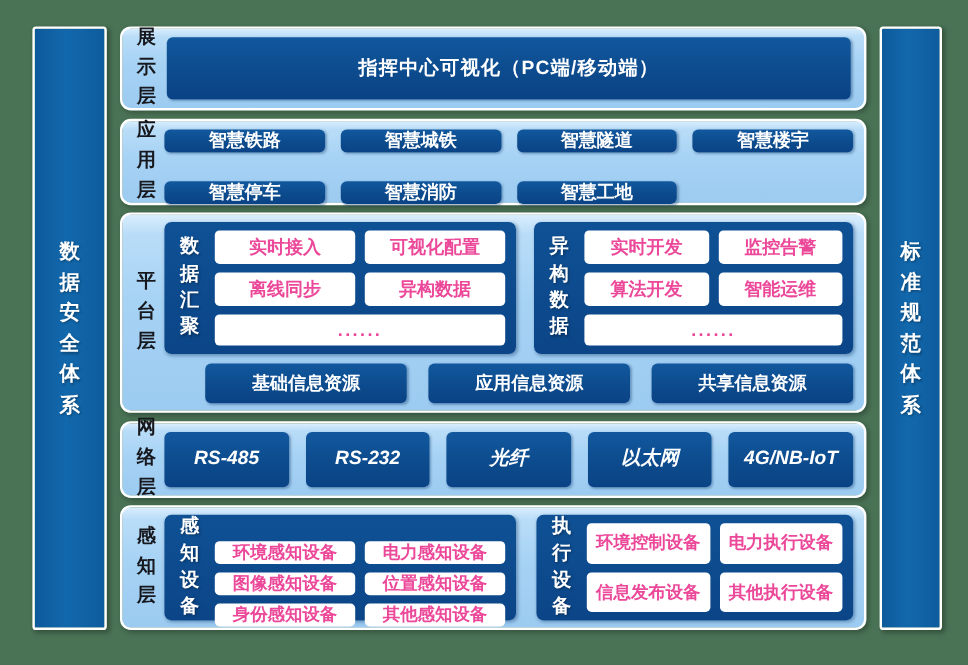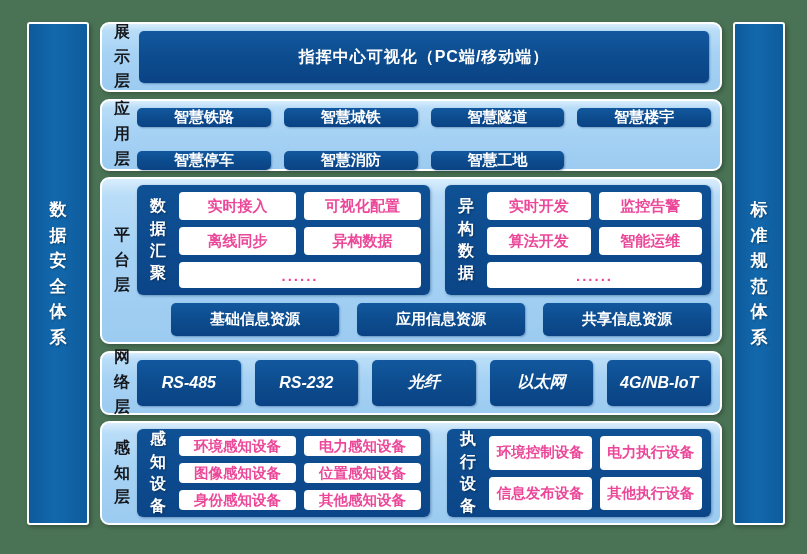--- a/index.html
+++ b/index.html
@@ -104,21 +104,21 @@
   .white-box.wide { grid-column:1 / span 2; letter-spacing:2px; }
   .resources-row { height:33px; display:flex; gap:18px;padding-left:34px; }
   .resources-row .dark-box { flex:1; }
 
   
   .net-grid { flex:1; display:grid; grid-template-columns:repeat(5,1fr); gap:14px; padding:1px 0; }
   .net-grid .dark-box { font-size:16px;font-style:italic; }
 
   
   .perception-body { flex:1; display:flex; gap:17px; }
-  .grid-3r { grid-template-rows:1fr 1fr 1fr; }
+  .grid-3r { grid-template-rows:1fr 1fr 1fr;margin-top:15px; }
   .grid-2r { grid-template-rows:1fr 1fr; }
   .perception-body .white-box { font-size:14.5px; }
 </style>
 </head>
 <body>
 
 <div class="stage">
 
   <div class="vbar left">
     <span class="vtext">数据安全体系</span>

